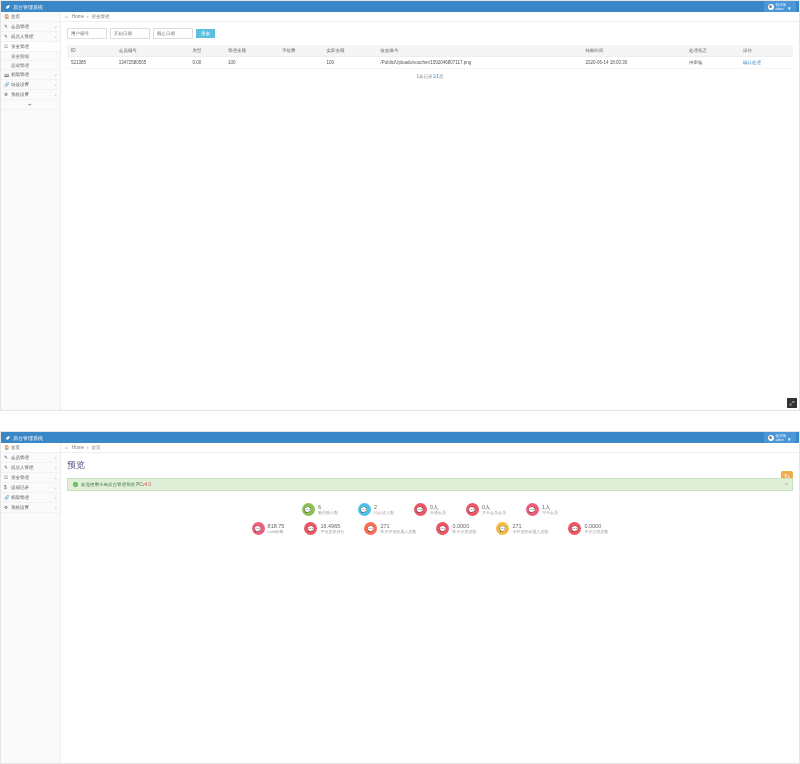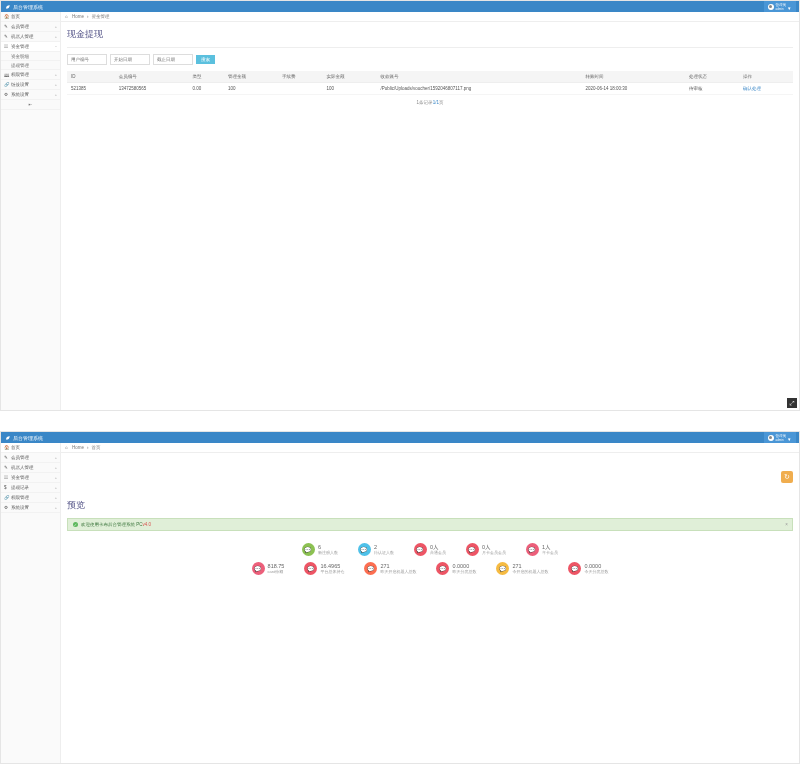--- a/index.html
+++ b/index.html
@@ -132,21 +132,20 @@
         </div>
     </div>
     <div class="main">
       <div class="bread">
         <span class="home-ico">⌂</span>
         <span>Home</span>
         <span style="margin:0 3px;">›</span>
         <span>资金管理</span>
       </div>
       <div class="content">
-        <h2 class="page-title">现金提现</h2>
         <div class="search-row">
           <input class="search-input" placeholder="用户编号" style="">
           <input class="search-input" placeholder="开始日期" style="">
           <input class="search-input" placeholder="截止日期" style="">
           <button class="search-btn">搜索</button>
         </div>
         <table>
           <thead>
               <tr>
             <th>ID</th>
@@ -240,21 +239,21 @@
         </div>
     </div>
     <div class="main">
       <div class="bread">
         <span class="home-ico">⌂</span>
         <span>Home</span>
         <span style="margin:0 3px;">›</span>
         <span>首页</span>
       </div>
       <div class="refresh-box">↻</div>
-      <div style="padding:6px 6px 0;margin-top:40px;">
+      <div style="padding:6px 6px 0;">
         <h2 class="page-title" style="border:none;padding-bottom:0;">预览</h2>
       </div>
       <div class="alert-bar">
         <span class="chk">✓</span>
         <span>欢迎使用卡布后台管理系统 PC </span>
         <span style="color:#d9534f;">v4.0</span>
         <span class="alert-close">×</span>
       </div>
       <div class="stats">
         <div class="stat-row" id="statrow1">

